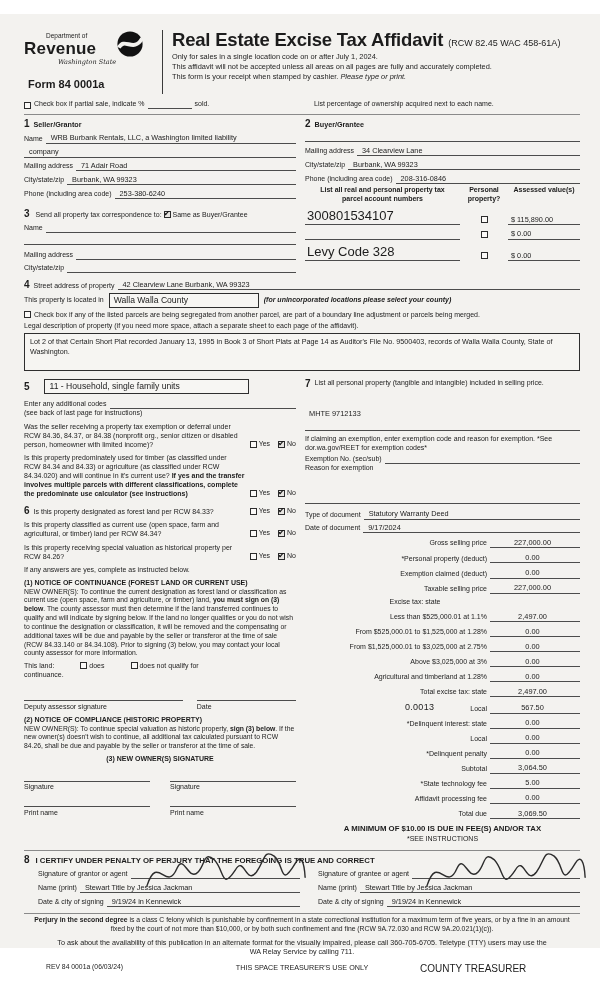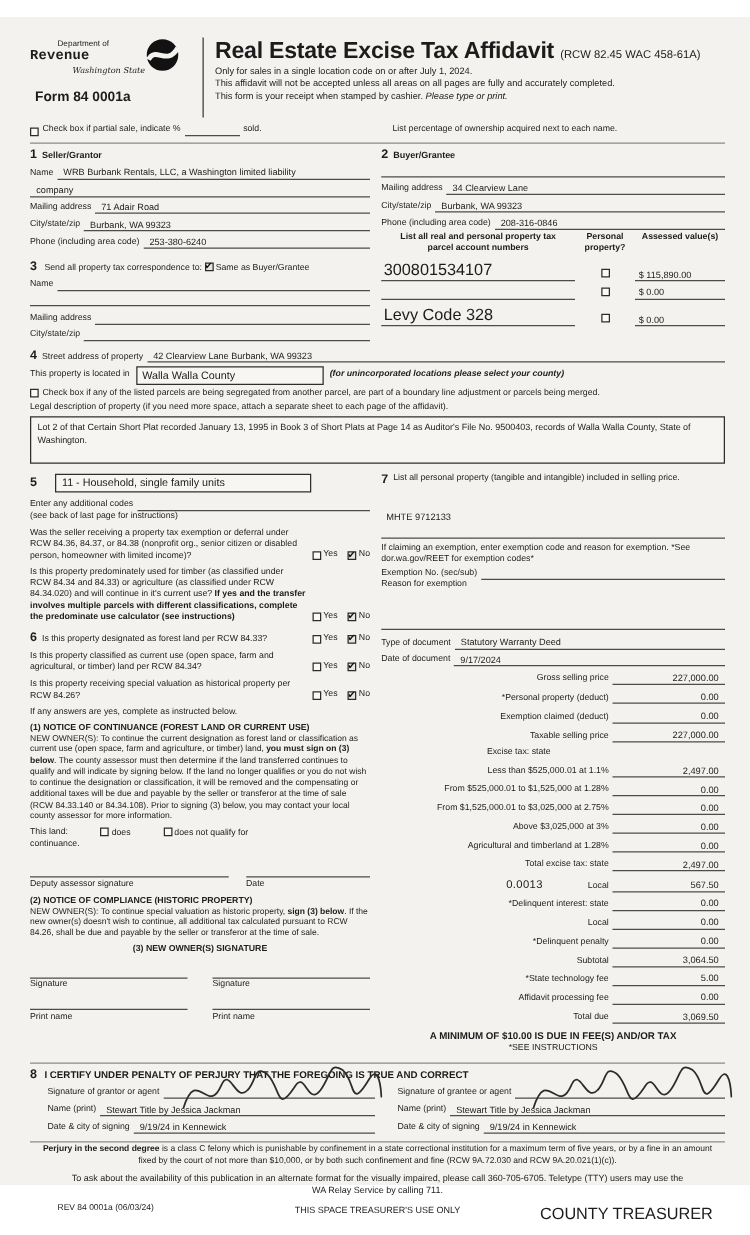--- a/index.html
+++ b/index.html
@@ -5,21 +5,21 @@
   *{box-sizing:border-box;margin:0;padding:0}
   html,body{width:600px;background:#fff}
   body{font-family:"Liberation Sans",sans-serif;color:#1c1c1c;}
   .page{position:relative;width:600px;height:988px;overflow:hidden;
         background:linear-gradient(#fff 0px,#fff 14px,#f3f2ef 14px,#f3f2ef 948px,#fff 948px,#fff 100%);
         padding:30px 20px 0 24px;font-size:7px;line-height:1.28;}
   
   .hdr{display:flex;align-items:flex-start;margin-bottom:6px}
   .logo{width:138px;flex:0 0 auto;padding-top:2px;position:relative}
   .dept-small{font-size:6.5px;margin-left:22px}
-  .dept-big{font-family:Liberation Mono, monospace;font-weight:bold;font-size:11px;letter-spacing:.2px;line-height:1}
+  .dept-big{font-family:Liberation Sans, sans-serif;font-weight:bold;font-size:17px;letter-spacing:.2px;line-height:1}
   .dept-state{font-family:"DejaVu Serif","Liberation Serif",serif;font-style:italic;font-size:6.5px;margin-left:34px;margin-top:1px}
   .swirl{position:absolute;left:92px;top:0px}
   .formnum{font-weight:bold;font-size:11px;margin-top:10px;margin-left:4px}
   .titleblock{flex:1;border-left:1.5px solid #3a3a3a;padding-left:9px;min-height:64px}
   .title{font-size:18.5px;font-weight:bold;letter-spacing:-.2px;line-height:1.05}
   .title .rcw{font-size:9px;font-weight:normal;letter-spacing:0}
   .hnotes{margin-top:3px;font-size:7.4px;line-height:1.32}
   
   .b{font-weight:bold}
   .i{font-style:italic}
@@ -56,39 +56,39 @@
   
   .qrow{display:flex;align-items:flex-end;margin-top:4.5px}
   .qtext{flex:1;padding-right:5px}
   .yn{white-space:nowrap;display:inline-flex;align-items:center;gap:2px;padding-bottom:1px}
   .yn .gap{width:4px}
   .para{margin-top:4px}
   .small68{font-size:6.8px;line-height:1.3}
   
   .mrow{display:flex;align-items:flex-end;margin-top:4.6px}
   .mlabel{margin-left:auto;white-space:nowrap;padding-right:3px}
-  .mval{flex:0 0 auto;width:90px;border-bottom:1px solid #4c4c4c;text-align:right;padding-right:5px;font-size:7.4px;min-height:9px}
+  .mval{flex:0 0 auto;width:90px;border-bottom:1px solid #4c4c4c;text-align:center;padding-right:5px;font-size:7.4px;min-height:9px}
   .msub{text-align:center;padding-right:55px;margin-top:4.5px}
   .rate{margin-left:auto;font-size:9px;letter-spacing:.3px}
   .mlabel2{margin-left:36px;white-space:nowrap;padding-right:3px}
   .center{text-align:center}
   
   .slotrow{display:flex;margin-top:12px}
   .slot{display:flex;flex-direction:column}
   .slot .ln{border-bottom:1px solid #4c4c4c;height:9px}
   .slot .cap{margin-top:1.5px}
   
   .sig8{display:flex;gap:18px;margin-top:1px}
   .sigcol{flex:1;position:relative}
   .scribble{position:absolute;right:-6px;top:-24px;width:168px;height:58px;pointer-events:auto}
   
   .footrow{position:relative;height:11px;margin-top:7px;font-size:6.8px}
   .footrow .rev{position:absolute;left:22px}
   .footrow .tsu{position:absolute;left:50%;transform:translateX(-50%);font-size:7.2px}
-  .footrow .ct{position:absolute;left:408px;font-size:13px}
+  .footrow .ct{position:absolute;left:396px;font-size:10px}
   .stamprow{position:relative;height:46px;margin-top:14px}
   .stamp{position:absolute;left:215px;top:2px;font-size:12.5px;color:#3d3d3d;letter-spacing:.4px}
   .printnote{position:absolute;right:6px;top:4px;font-weight:bold;font-style:italic;font-size:7.6px}
   .pagenum{position:absolute;right:6px;top:14px;font-size:6.6px}
 </style>
 </head>
 <body>
 
 <div class="page">
 

